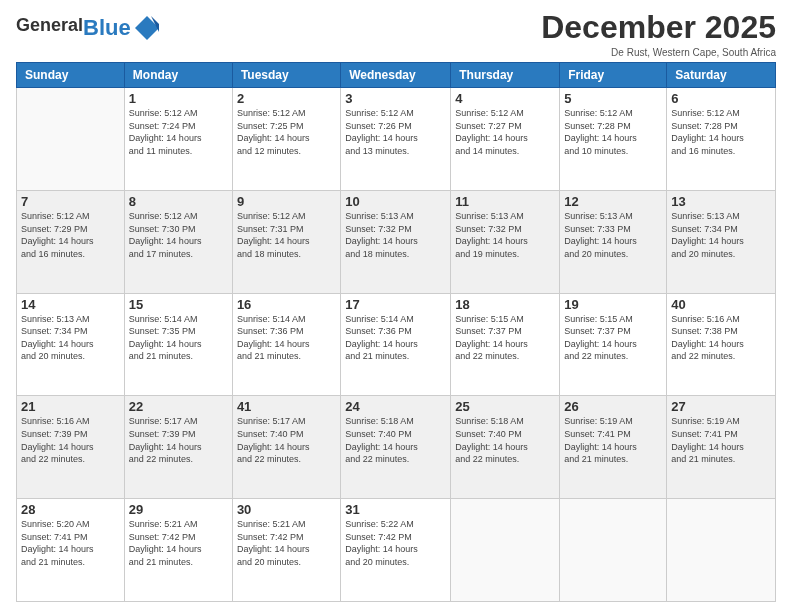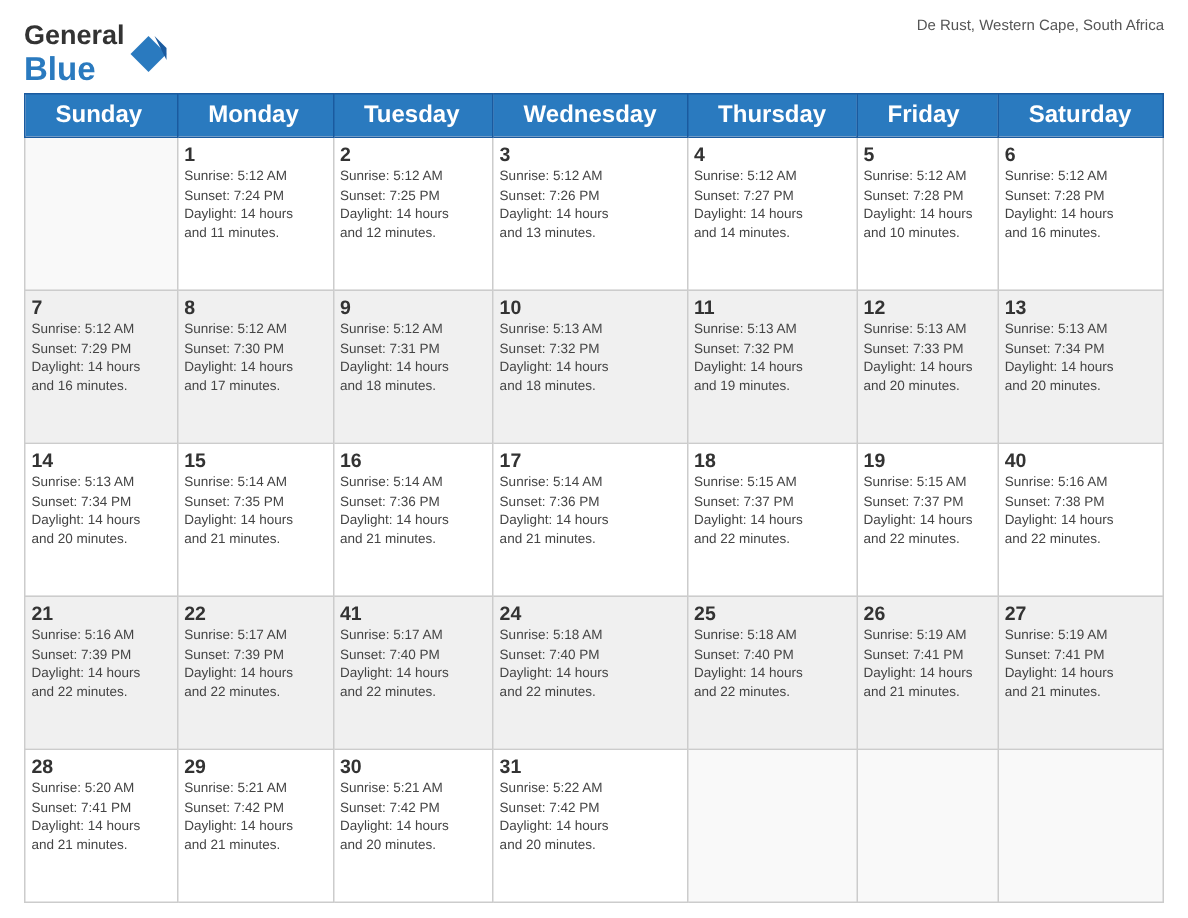--- a/index.html
+++ b/index.html
@@ -23,21 +23,21 @@
       align-items: flex-start;
       margin-bottom: 4px;
     }
     .logo {
       display: flex;
       align-items: center;
       margin-top: 4px;
     }
     .logo-text {
       display: flex;
-      flex-direction: column;
+      flex-direction: row;
       line-height: 1.1;
     }
     .logo-icon {
       width: 28px;
       height: 28px;
       margin-left: 2px;
     }
     .title-block {
       text-align: right;
     }
@@ -53,23 +53,23 @@
       margin-top: 2px;
     }
     .calendar {
       width: 100%;
       border-collapse: collapse;
       flex: 1;
     }
     .calendar th {
       background: #2a7abf;
       color: #fff;
-      font-size: 16px;
+      font-size: 12px;
       font-weight: bold;
-      padding: 5px 20px;
+      padding: 5px 8px;
       text-align: left;
       border: 1px solid #1a5a9f;
     }
     .calendar td {
       border: 1px solid #ccc;
       vertical-align: top;
       padding: 3px 4px;
       width: 113px;
       min-height: 80px;
       font-size: 9.5px;
@@ -104,20 +104,21 @@
       <div class="logo-text">
         <span style="font-size:18px;font-weight:bold;color:#333;">General</span>
         <span style="font-size:22px;font-weight:bold;color:#2a7abf;">Blue</span>
       </div>
       <svg class="logo-icon" viewBox="0 0 28 28" xmlns="http://www.w3.org/2000/svg">
         <polygon points="14,2 26,14 14,26 2,14" fill="#2a7abf"></polygon>
         <polygon points="18,2 26,10 26,18" fill="#1a5a9f"></polygon>
       </svg>
     </div>
     <div class="title-block">
+      <div class="month-title">December 2025</div>
       <div class="location">De Rust, Western Cape, South Africa</div>
     </div>
   </div>
 
   <table class="calendar">
     <thead>
       <tr>
       <th>Sunday</th>
           <th>Monday</th>
           <th>Tuesday</th>

